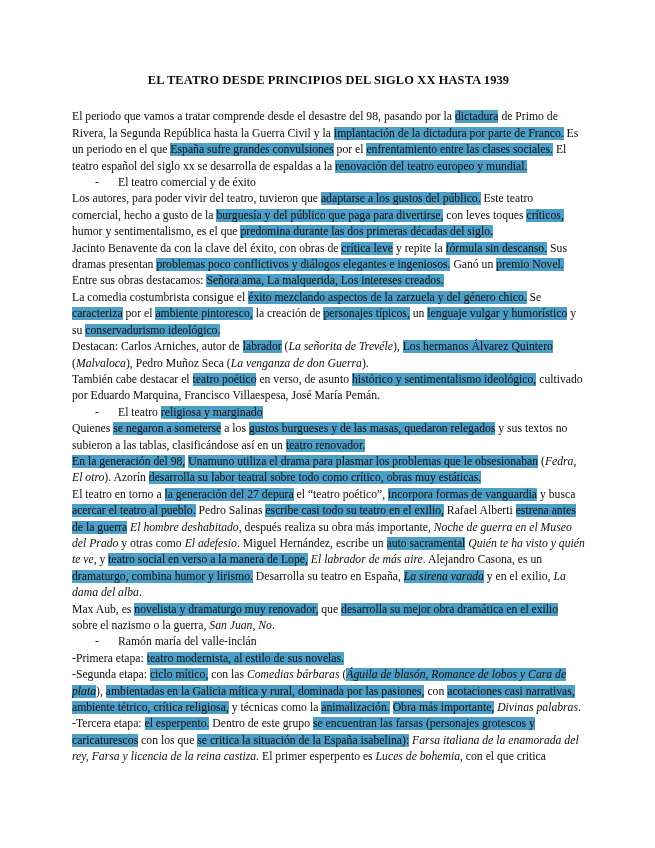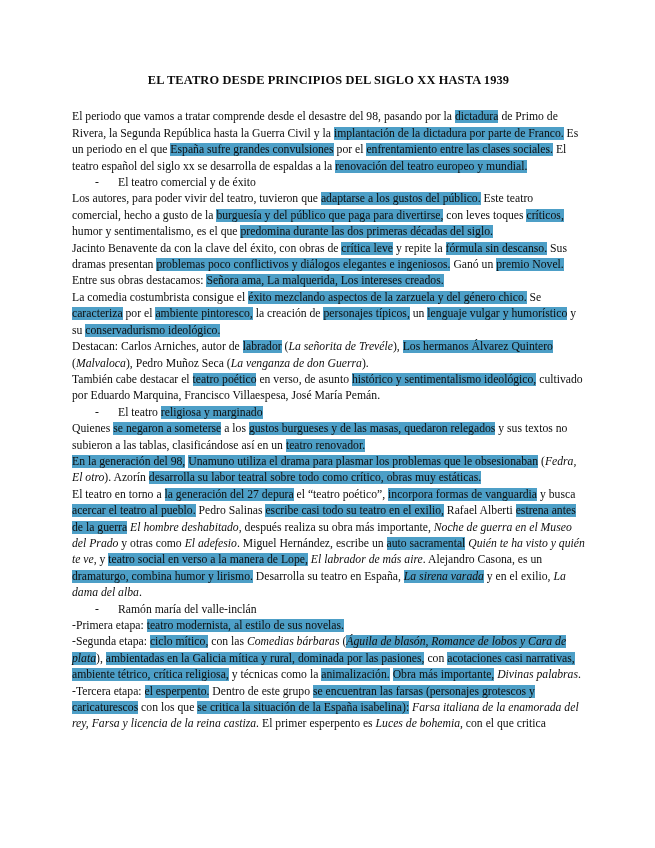--- a/index.html
+++ b/index.html
@@ -50,20 +50,21 @@
       <div class="para"><span>La comedia costumbrista consigue el </span><span class="hl">éxito mezclando aspectos de la zarzuela y del género chico.</span><span> Se </span><span class="hl">caracteriza</span><span> por el </span><span class="hl">ambiente pintoresco,</span><span> la creación de </span><span class="hl">personajes típicos,</span><span> un </span><span class="hl">lenguaje vulgar y humorístico</span><span> y su </span><span class="hl">conservadurismo ideológico.</span></div>
       <div class="para"><span>Destacan: Carlos Arniches, autor de </span><span class="hl">labrador</span><span> (</span><span class="it">La señorita de Trevéle</span><span>), </span><span class="hl">Los hermanos Álvarez Quintero</span><span> (</span><span class="it">Malvaloca</span><span>), Pedro Muñoz Seca (</span><span class="it">La venganza de don Guerra</span><span>).</span></div>
       <div class="para"><span>También cabe destacar el </span><span class="hl">teatro poético</span><span> en verso, de asunto </span><span class="hl">histórico y sentimentalismo ideológico,</span><span> cultivado por Eduardo Marquina, Francisco Villaespesa, José María Pemán.</span></div>
       <div class="bullet">
         <span class="dash">-</span>
         <span class="bullet-text"><span>El teatro </span><span class="hl">religiosa y marginado</span></span>
       </div>
       <div class="para"><span>Quienes </span><span class="hl">se negaron a someterse</span><span> a los </span><span class="hl">gustos burgueses y de las masas, quedaron relegados</span><span> y sus textos no subieron a las tablas, clasificándose así en un </span><span class="hl">teatro renovador.</span></div>
       <div class="para"><span class="hl">En la generación del 98,</span><span> </span><span class="hl">Unamuno utiliza el drama para plasmar los problemas que le obsesionaban</span><span> (</span><span class="it">Fedra, El otro</span><span>). Azorín </span><span class="hl">desarrolla su labor teatral sobre todo como crítico, obras muy estáticas.</span></div>
       <div class="para"><span>El teatro en torno a </span><span class="hl">la generación del 27 depura</span><span> el “teatro poético”, </span><span class="hl">incorpora formas de vanguardia</span><span> y busca </span><span class="hl">acercar el teatro al pueblo.</span><span> Pedro Salinas </span><span class="hl">escribe casi todo su teatro en el exilio,</span><span> Rafael Alberti </span><span class="hl">estrena antes de la guerra</span><span> </span><span class="it">El hombre deshabitado</span><span>, después realiza su obra más importante, </span><span class="it">Noche de guerra en el Museo del Prado</span><span> y otras como </span><span class="it">El adefesio</span><span>. Miguel Hernández, escribe un </span><span class="hl">auto sacramental</span><span> </span><span class="it">Quién te ha visto y quién te ve</span><span>, y </span><span class="hl">teatro social en verso a la manera de Lope,</span><span> </span><span class="it">El labrador de más aire</span><span>. Alejandro Casona, es un </span><span class="hl">dramaturgo, combina humor y lirismo.</span><span> Desarrolla su teatro en España, </span><span class="hl it">La sirena varada</span><span> y en el exilio, </span><span class="it">La dama del alba</span><span>.</span></div>
+      <div class="para"><span>Max Aub, es </span><span class="hl">novelista y dramaturgo muy renovador,</span><span> que </span><span class="hl">desarrolla su mejor obra dramática en el exilio</span><span> sobre el nazismo o la guerra, </span><span class="it">San Juan, No</span><span>.</span></div>
       <div class="bullet">
         <span class="dash">-</span>
         <span class="bullet-text"><span>Ramón maría del valle-inclán</span></span>
       </div>
       <div class="para"><span>-Primera etapa: </span><span class="hl">teatro modernista, al estilo de sus novelas.</span></div>
       <div class="para"><span>-Segunda etapa: </span><span class="hl">ciclo mítico,</span><span> con las </span><span class="it">Comedias bárbaras</span><span> (</span><span class="hl it">Águila de blasón, Romance de lobos y Cara de plata</span><span>), </span><span class="hl">ambientadas en la Galicia mítica y rural, dominada por las pasiones,</span><span> con </span><span class="hl">acotaciones casi narrativas, ambiente tétrico, crítica religiosa,</span><span> y técnicas como la </span><span class="hl">animalización.</span><span> </span><span class="hl">Obra más importante,</span><span> </span><span class="it">Divinas palabras</span><span>.</span></div>
       <div class="para"><span>-Tercera etapa: </span><span class="hl">el esperpento.</span><span> Dentro de este grupo </span><span class="hl">se encuentran las farsas (personajes grotescos y caricaturescos</span><span> con los que </span><span class="hl">se critica la situación de la España isabelina):</span><span> </span><span class="it">Farsa italiana de la enamorada del rey, Farsa y licencia de la reina castiza.</span><span> El primer esperpento es </span><span class="it">Luces de bohemia</span><span>, con el que critica</span></div>
     </div>
 </div>
 

